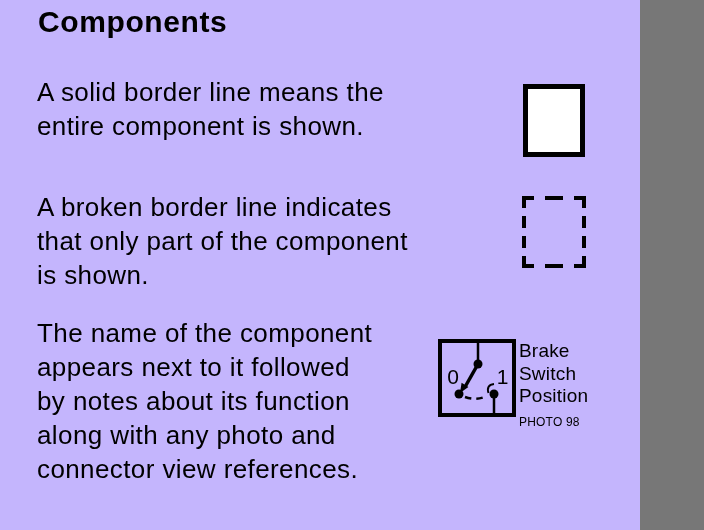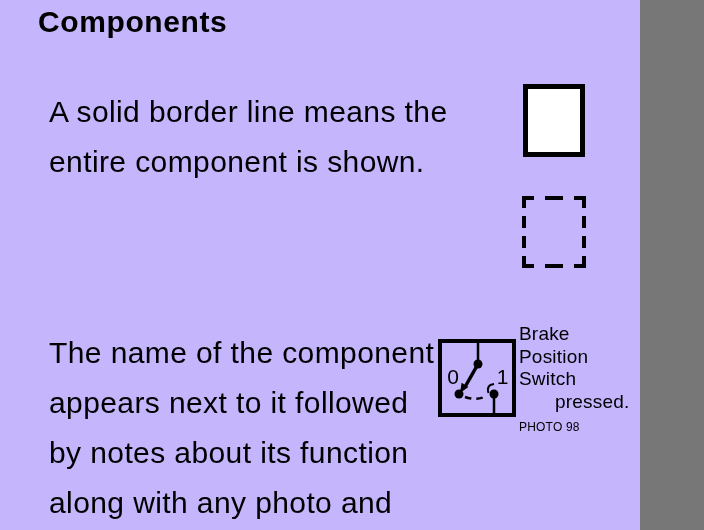--- a/index.html
+++ b/index.html
@@ -5,56 +5,59 @@
   html,body{margin:0;padding:0;background:#777;}
   .canvas{
     position:relative;width:640px;height:530px;background:#c4b5fd;
     font-family:"Liberation Sans", sans-serif;color:#000;overflow:hidden;
   }
   .title{
     position:absolute;left:38px;top:4px;margin:0;
     font-size:30px;font-weight:bold;letter-spacing:0.6px;line-height:36px;
   }
   .body{
-    position:absolute;left:37px;margin:12px;
-    font-size:30px;line-height:50px;letter-spacing:0.4px;
+    position:absolute;left:37px;margin:0;
+    font-size:26px;line-height:34px;letter-spacing:0.4px;
     white-space:pre-line;
   }
   .p1{top:75px;}
   .p2{top:190px;}
   .p3{top:316px;width:400px;}
   .solid-box{
     position:absolute;left:523px;top:84px;width:62px;height:73px;
     border:5px solid #000;box-sizing:border-box;background:#fff;
   }
   .dashed-box{position:absolute;left:522px;top:196px;}
   .switch-symbol{position:absolute;left:438px;top:339px;}
   .switch-symbol text{
     font-family:"Liberation Sans", sans-serif;font-size:21px;fill:#000;
   }
   .side-caption{
-    position:absolute;left:519px;top:323px;width:185px;
+    position:absolute;left:519px;top:340px;width:185px;
     font-size:19px;line-height:22.5px;letter-spacing:0.2px;
   }
   .side-caption .line{white-space:nowrap;}
   .note-indent{padding-left:36px;}
   .photo-ref{font-size:12px;line-height:16px;margin-top:6px;letter-spacing:0.2px;}
 </style>
 </head>
 <body>
 
 <div class="canvas">
 
   <h1 class="title">Components</h1>
 
   <p class="body p1">A solid border line means the
 entire component is shown.</p>
 
   <div class="solid-box"></div>
 
+  <p class="body p2">A broken border line indicates
+that only part of the component
+is shown.</p>
 
   <svg class="dashed-box" width="64" height="72" viewBox="0 0 64 72">
     <line x1="0" y1="2" x2="64" y2="2" stroke="#000" stroke-width="4" stroke-dasharray="12 11 18 11 12"></line>
     <line x1="0" y1="70" x2="64" y2="70" stroke="#000" stroke-width="4" stroke-dasharray="12 11 18 11 12"></line>
     <line x1="2" y1="0" x2="2" y2="72" stroke="#000" stroke-width="4" stroke-dasharray="12 8 12 8 12 8 12"></line>
     <line x1="62" y1="0" x2="62" y2="72" stroke="#000" stroke-width="4" stroke-dasharray="12 8 12 8 12 8 12"></line>
   </svg>
 
   <p class="body p3">The name of the component
 appears next to it followed
@@ -72,19 +75,18 @@
     <path d="M27,58 Q38,62 49,57" fill="none" stroke="#000" stroke-width="2.5" stroke-dasharray="6.5 5"></path>
     <path d="M56,45 q-8,1 -5.5,9" fill="none" stroke="#000" stroke-width="2"></path>
     <circle cx="56" cy="55" r="4.5" fill="#000"></circle>
     <line x1="56" y1="55" x2="56" y2="76" stroke="#000" stroke-width="2.5"></line>
     <text x="15" y="45" text-anchor="middle">0</text>
     <text x="64.5" y="45" text-anchor="middle">1</text>
   </svg>
 
   <div class="side-caption">
     <div class="line">Brake</div>
+    <div class="line">Switch</div>
     <div class="line">Position</div>
-    <div class="line">Switch</div>
-    <div class="line note-indent">pressed.</div>
     <div class="photo-ref">PHOTO 98</div>
   </div>
 
 </div>
 
 </body></html>

